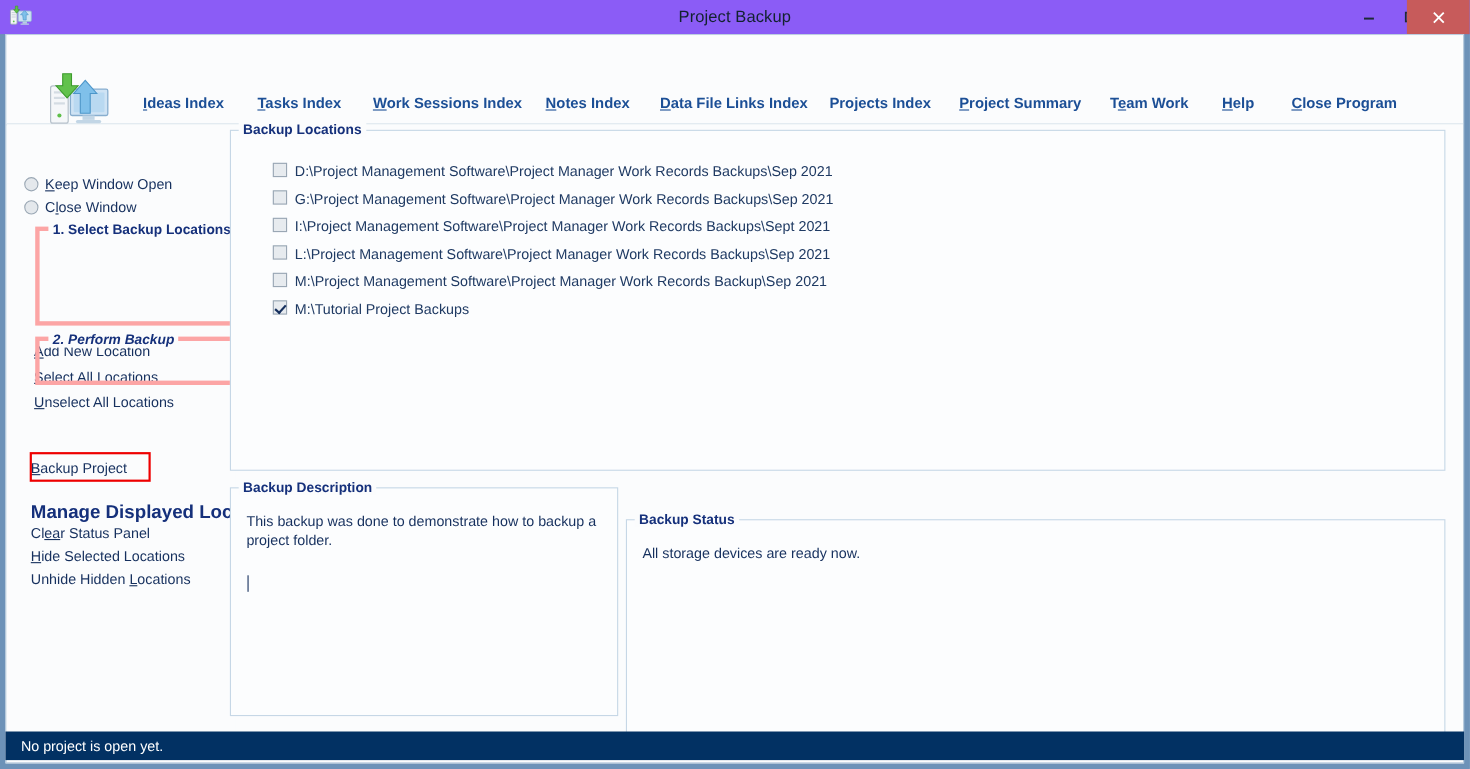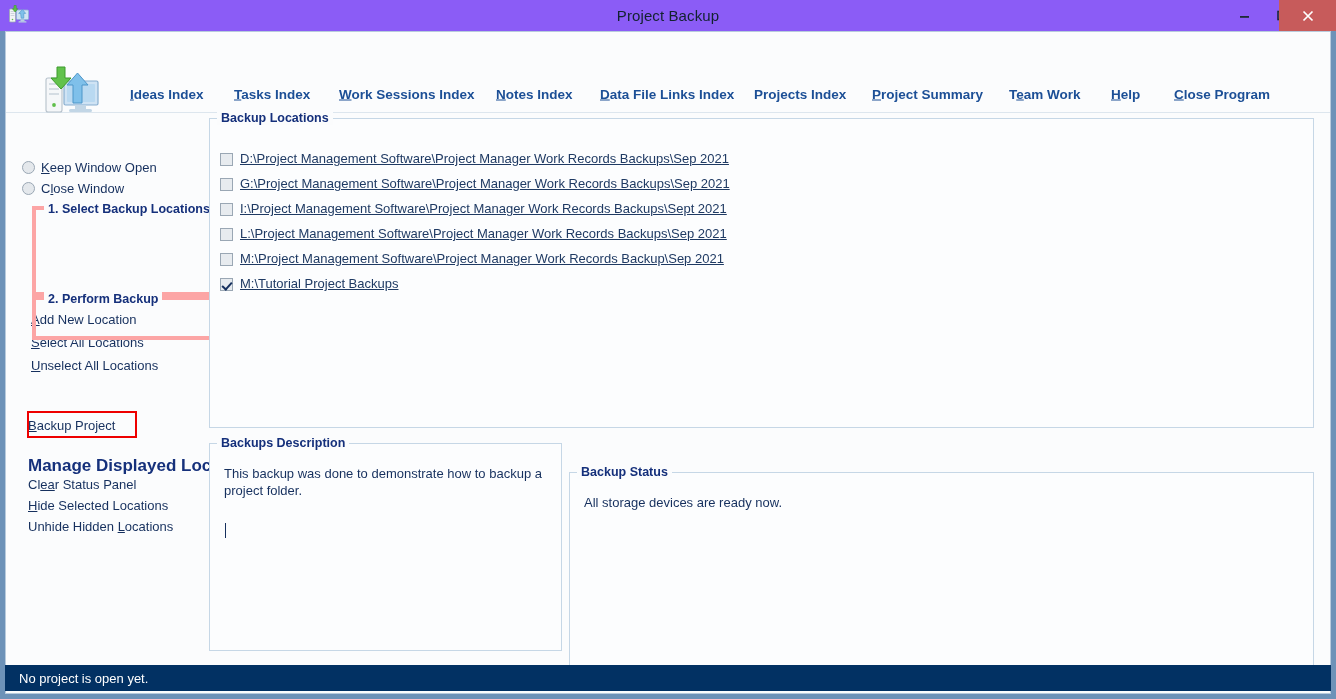--- a/index.html
+++ b/index.html
@@ -168,29 +168,28 @@
     padding: 0 4px;
     background: #fbfcfd;
     font-size: 12.5px;
     font-weight: bold;
     color: #15307b;
     white-space: nowrap;
   }
 
   .cb-row {
     position: absolute;
-    left: 10px;
+    left: 38px;
     height: 18px;
     display: flex;
-    align-items: flex-end;
+    align-items: flex-start;
     font-size: 13px;
     color: #1f3a63;
     white-space: nowrap;
     cursor: default;
-    text-decoration: underline;
   }
   .cb-mark {
     width: 13px; height: 13px;
     border: 1px solid #9aa7b4;
     background: #e7ebef;
     margin-right: 7px;
     flex: 0 0 auto;
     position: relative;
   }
   .cb-mark.checked::after {
@@ -314,21 +313,21 @@
         <span>C<u>l</u>ose Window</span>
       </div>
 
       <div class="group" style="left:16px; top:92px; width:182px; height:90px;">
         <span class="group-legend">1. Select Backup Locations</span>
       </div>
       <div class="link" style="left:25px; top:198px;"><u>A</u>dd New Location</div>
       <div class="link" style="left:25px; top:221px;"><u>S</u>elect All Locations</div>
       <div class="link" style="left:25px; top:244px;"><u>U</u>nselect All Locations</div>
 
-      <div class="group" style="left:16px; top:182px; width:182px; height:44px;">
+      <div class="group" style="left:16px; top:192px; width:182px; height:44px;font-style:italic;">
         <span class="group-legend">2. Perform Backup</span>
       </div>
       <div class="link" style="left:22px; top:304px;text-align:right;"><u>B</u>ackup Project</div>
       <div id="red-highlight"></div>
 
       <div class="section-head" style="left:22px; top:342px;">Manage Displayed Locations</div>
       <div class="link" style="left:22px; top:363px;">Cl<u>ea</u>r Status Panel</div>
       <div class="link" style="left:22px; top:384px;text-align:center;"><u>H</u>ide Selected Locations</div>
       <div class="link" style="left:22px; top:405px;">Unhide Hidden <u>L</u>ocations</div>
     </div>
@@ -356,21 +355,21 @@
         <span class="cb-mark"></span>
         <span>M:\Project Management Software\Project Manager Work Records Backup\Sep 2021</span>
       </div>
       <div class="cb-row" style="top:154px;">
         <span class="cb-mark checked"></span>
         <span>M:\Tutorial Project Backups</span>
       </div>
     </div>
 
     <div class="panel" style="left:203px; top:411px; width:353px; height:208px;">
-      <span class="panel-legend">Backups Description</span>
+      <span class="panel-legend">Backup Description</span>
       <div class="panel-text" style="left:14px; top:21px; width:320px;">This backup was done to demonstrate how to backup a project folder.</div>
       <div id="desc-caret"></div>
     </div>
 
     <div class="panel" style="left:563px; top:411px; width:745px; height:208px;margin-top:29px;">
       <span class="panel-legend">Backup Status</span>
       <div class="panel-text" style="left:14px; top:21px; width:700px;">All storage devices are ready now.</div>
     </div>
 
   </div>

